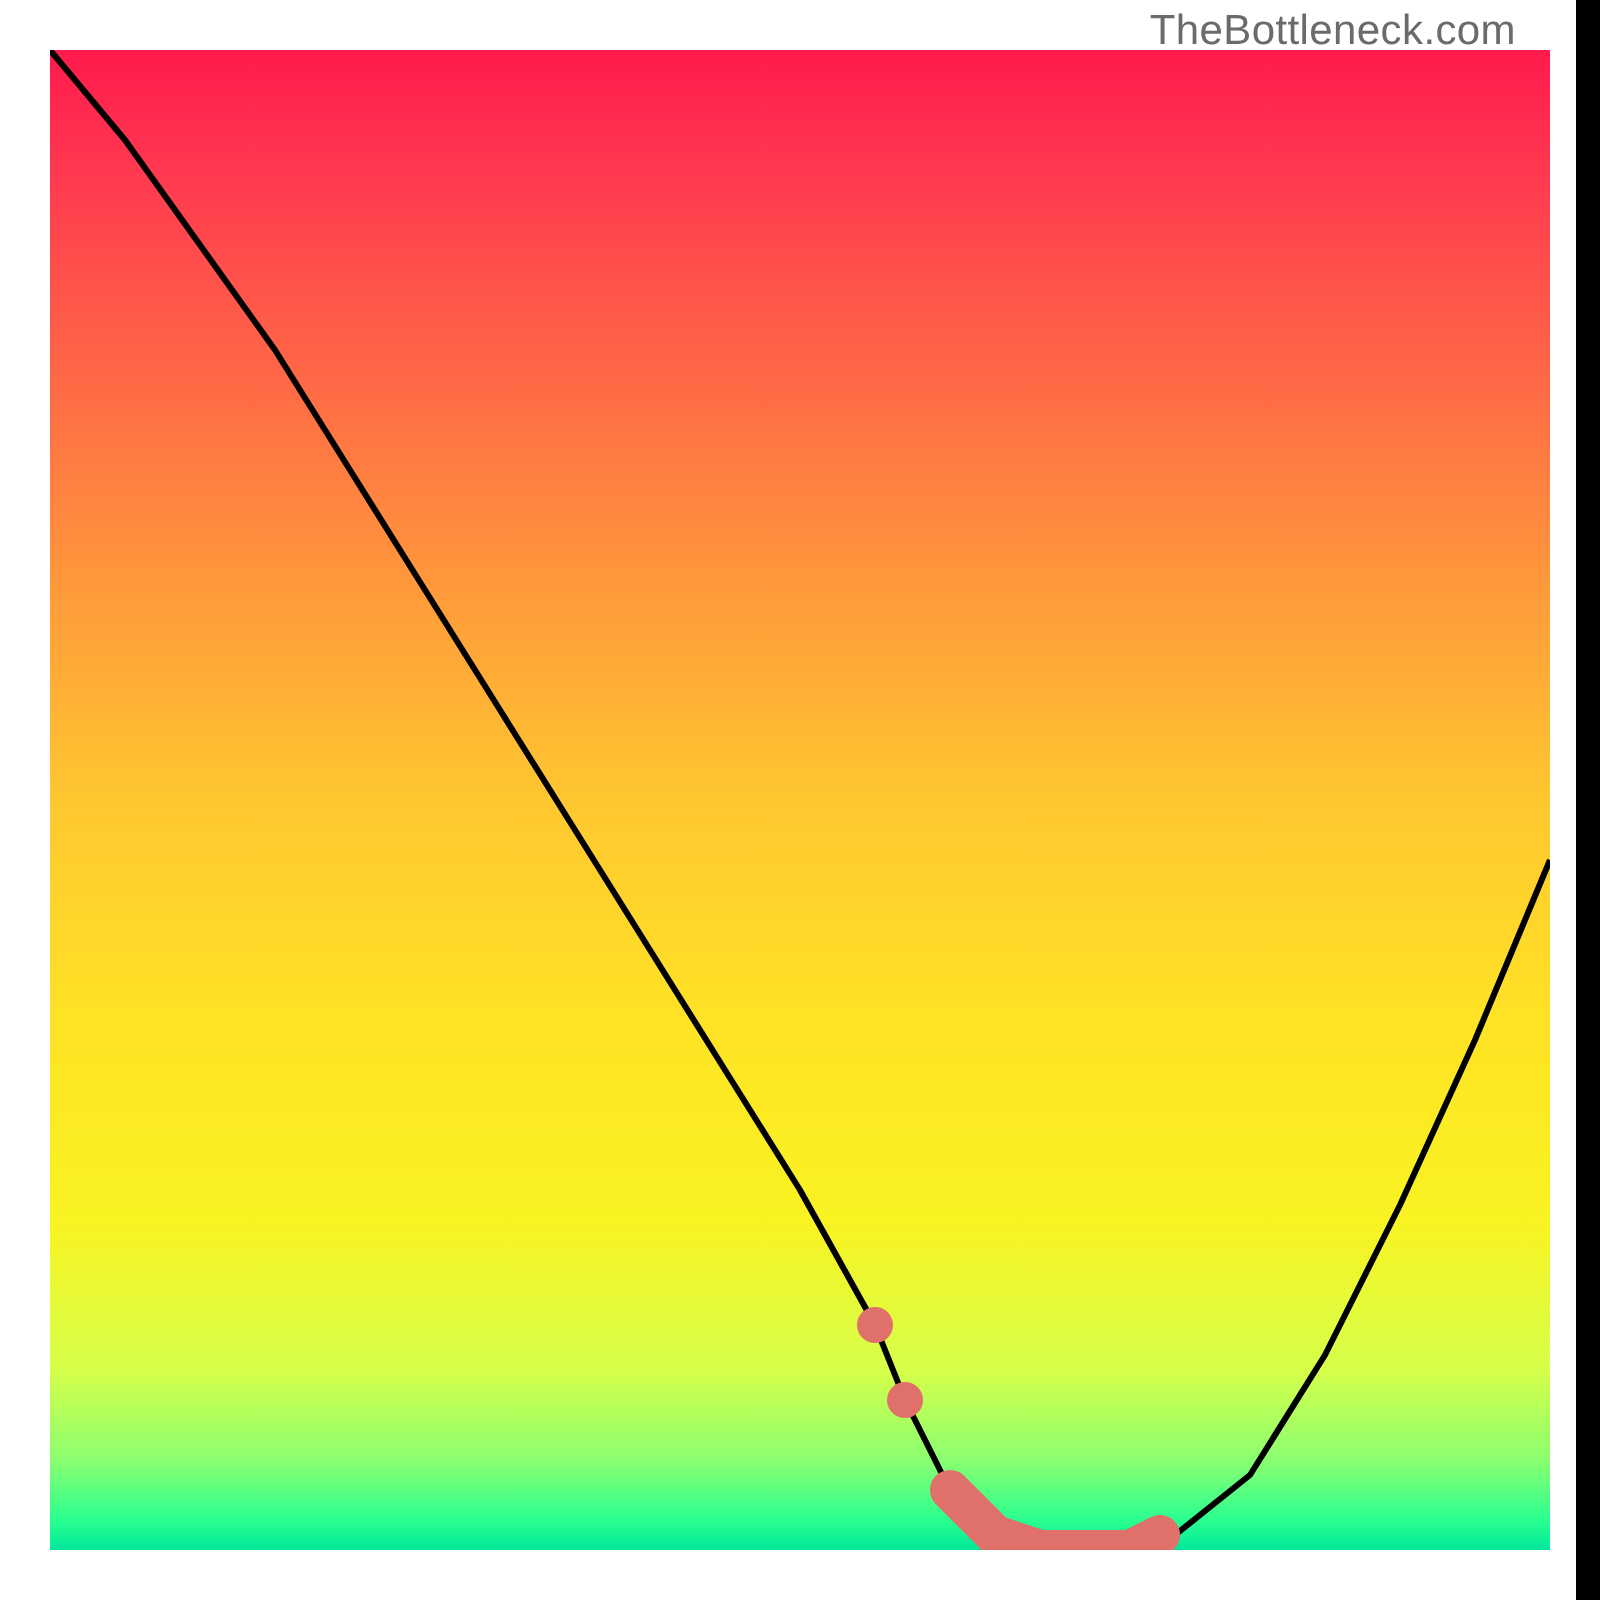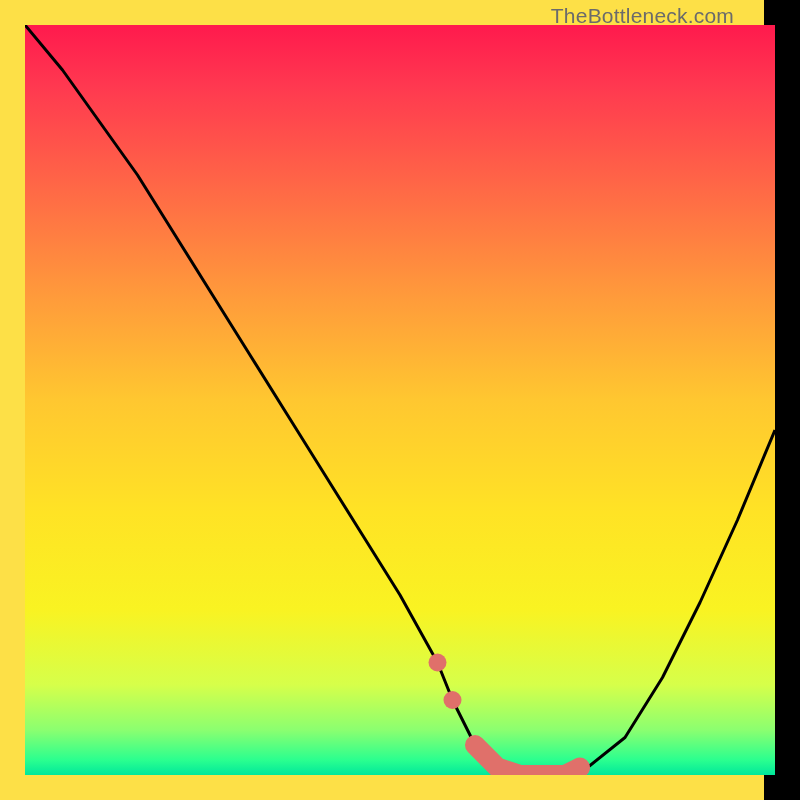--- a/index.html
+++ b/index.html
@@ -7,21 +7,22 @@
     padding: 0;
     width: 800px;
     height: 800px;
     background: #000;
     overflow: hidden;
   }
   .frame {
     position: relative;
     width: 764px;
     height: 800px;
-    background: #fde047;
+    background: #ffffff;
+    padding-left: 24px;
   }
   .plot {
     position: absolute;
     left: 25px;
     top: 25px;
     width: 750px;
     height: 750px;
     
     background: linear-gradient(
       to bottom,

